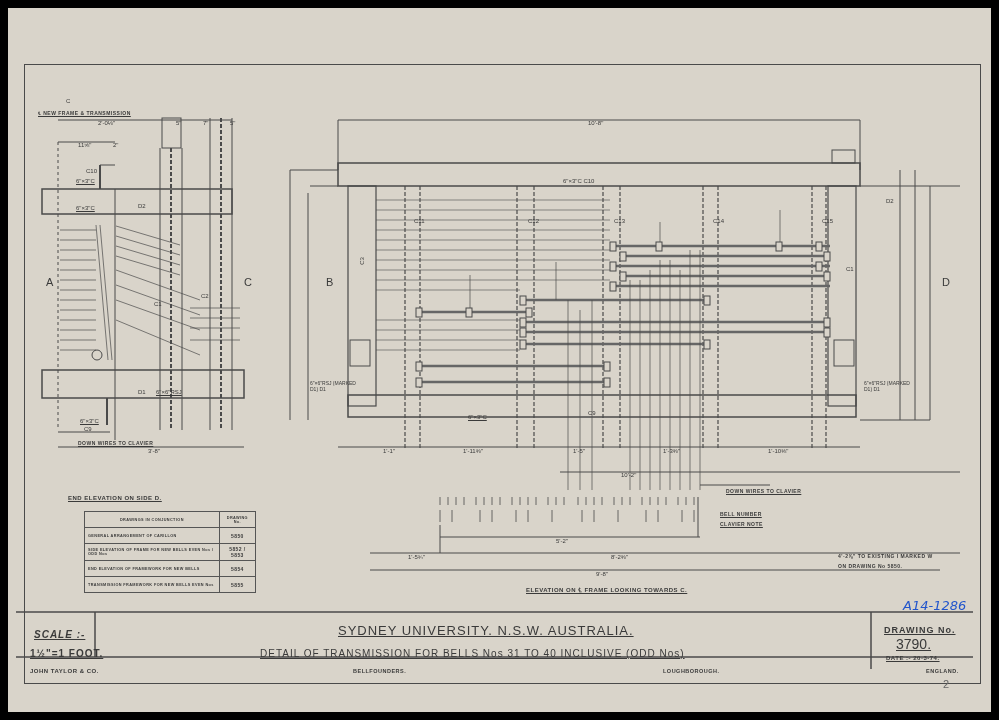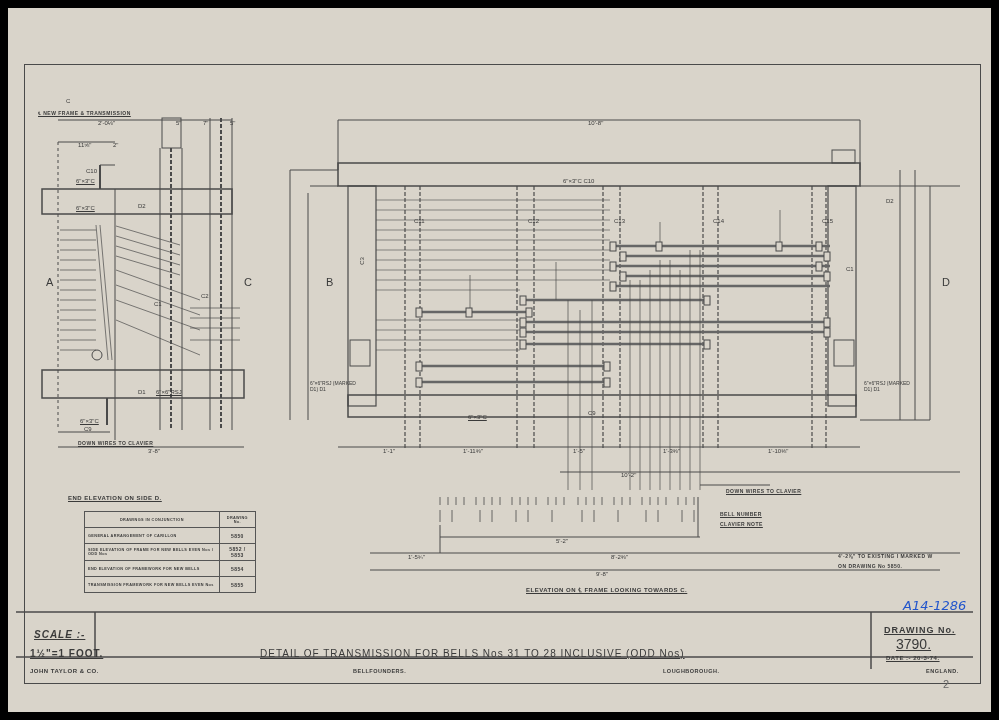--- a/index.html
+++ b/index.html
@@ -328,21 +328,22 @@
   <span class="t tiny" style="left:548px;top:530px;">5'-2"</span>
   <span class="t tiny" style="left:400px;top:546px;">1'-5¾"</span>
   <span class="t tiny" style="left:603px;top:546px;">8'-2⅜"</span>
   <span class="t tiny" style="left:588px;top:563px;">9'-8"</span>
   <span class="t small" style="left:830px;top:543px;width:105px;white-space:normal;font-size:5px;line-height:10px;">4'-2⅝" TO EXISTING I MARKED W ON DRAWING No 5850.</span>
   <span class="t small" style="left:518px;top:578px;text-decoration:underline;font-size:6px;">ELEVATION ON ℄ FRAME LOOKING TOWARDS C.</span>
 
   <span class="t hand" style="left:895px;top:590px;">A14-1286</span>
   <span class="t tb-sub" style="left:26px;top:621px;font-style:italic;">SCALE :-</span>
   <span class="t tb-sub" style="left:22px;top:640px;">1½"=1 FOOT.</span>
-  <span class="t tb-sub" style="left:252px;top:640px;font-weight:normal;">DETAIL OF TRANSMISSION FOR BELLS Nos 31 TO 28 INCLUSIVE (ODD Nos)</span>
+  <span class="t tb-title" style="left:330px;top:615px;">SYDNEY UNIVERSITY. N.S.W. AUSTRALIA.</span>
+  <span class="t tb-sub" style="left:252px;top:640px;font-weight:normal;">DETAIL OF TRANSMISSION FOR BELLS Nos 31 TO 40 INCLUSIVE (ODD Nos)</span>
   <span class="t tb-sub" style="left:876px;top:617px;font-size:9px;">DRAWING No.</span>
   <span class="t" style="left:888px;top:628px;font-size:14px;text-decoration:underline;">3790.</span>
   <span class="t small" style="left:878px;top:647px;font-size:6px;text-decoration:underline;">DATE :- 20-3-74.</span>
   <span class="t small" style="left:22px;top:660px;font-size:6px;">JOHN TAYLOR &amp; CO.</span>
   <span class="t small" style="left:345px;top:660px;font-size:5.5px;">BELLFOUNDERS.</span>
   <span class="t small" style="left:655px;top:660px;font-size:5.5px;">LOUGHBOROUGH.</span>
   <span class="t small" style="left:918px;top:660px;font-size:5.5px;">ENGLAND.</span>
   <span class="t" style="left:935px;top:670px;color:#666;font-size:11px;">2</span>
 </div>
 

